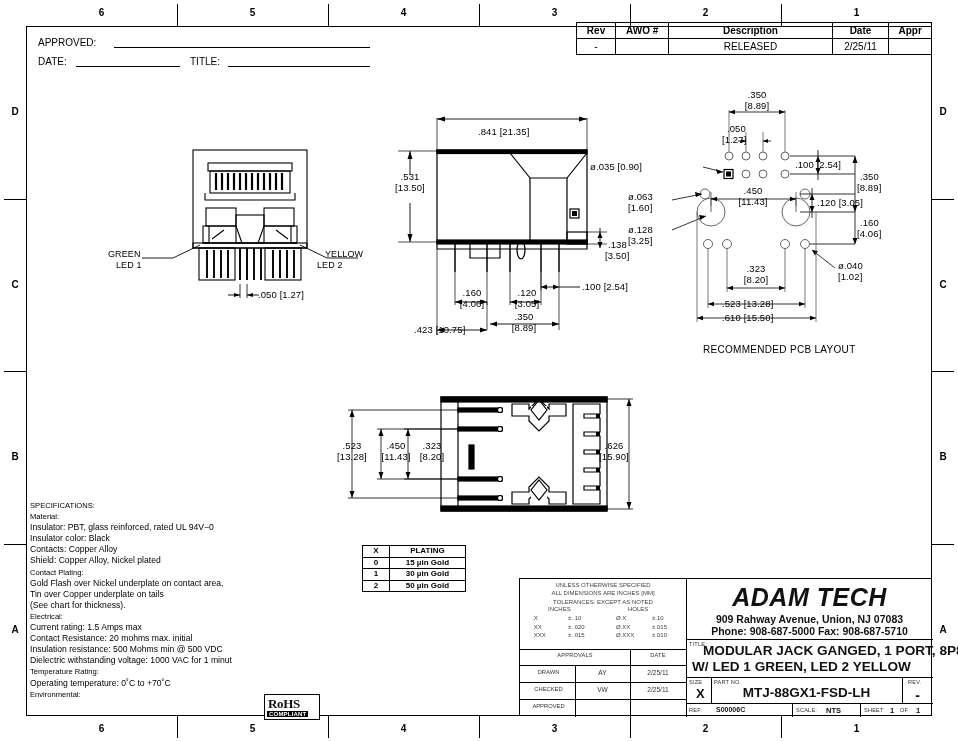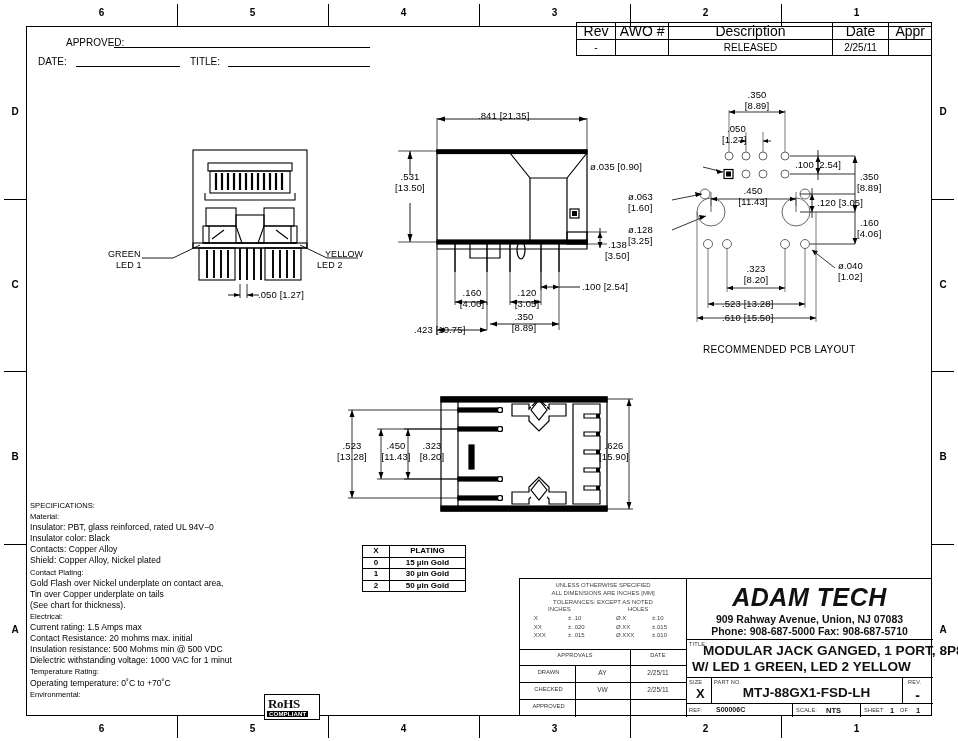--- a/index.html
+++ b/index.html
@@ -34,21 +34,21 @@
   .dim { font-size: 9.5px; letter-spacing:.1px; }
   .ctr { text-align:center; }
 
   
   #revtable { position:absolute; left:576px; top:22px; width:356px; height:32px; }
   #revtable table { border-collapse: collapse; width:100%; height:100%; }
   #revtable td, #revtable th {
     border: 1px solid #000; font-size: 10px; text-align:center;
     font-weight: normal; padding:0; height:16px; color:#000;
   }
-  #revtable th { font-size:14px; }
+  #revtable th { font-size:10px;font-weight:bold; }
 
   
   .sig-line { position:absolute; height:1.4px; background:#000; }
 
   
   #plating { position:absolute; left:362px; top:545px; width:104px; }
   #plating table { border-collapse: collapse; width:100%; }
   #plating td, #plating th {
     border:1px solid #000; font-size:8px; font-weight:bold; text-align:center;
     padding:0px 1px; height:10.5px; line-height:10.5px; color:#000;
@@ -127,21 +127,21 @@
       <div class="zone-label" style="left: 936px; top: 279.75px; width: 14px;">C</div>
       <div class="ruler-tick" style="left: 932px; top: 198.5px; height: 1.4px; width: 22px;"></div>
       <div class="zone-label" style="left: 936px; top: 452.25px; width: 14px;">B</div>
       <div class="ruler-tick" style="left: 932px; top: 371px; height: 1.4px; width: 22px;"></div>
       <div class="zone-label" style="left: 936px; top: 624.75px; width: 14px;">A</div>
       <div class="ruler-tick" style="left: 932px; top: 543.5px; height: 1.4px; width: 22px;"></div>
     </div>
 
   <div id="frame"></div>
 
-  <div class="txt" style="left:38px; top:38px; font-size:10px;margin-left:28px;">APPROVED:</div>
+  <div class="txt" style="left:38px; top:38px; font-size:10px;">APPROVED:</div>
   <div class="sig-line" style="left:114px; top:47px; width:256px;"></div>
 
   <div class="txt" style="left:38px; top:57px; font-size:10px;">DATE:</div>
   <div class="sig-line" style="left:76px; top:66px; width:104px;"></div>
 
   <div class="txt" style="left:190px; top:57px; font-size:10px;">TITLE:</div>
   <div class="sig-line" style="left:228px; top:66px; width:142px;"></div>
 
   <div id="revtable">
     <table>
@@ -312,21 +312,21 @@
       <polygon points="437,330 444,327.5 444,332.5" fill="#000" stroke="none"></polygon>
       <polygon points="487,330 480,327.5 480,332.5" fill="#000" stroke="none"></polygon>
 
       <line x1="487" y1="302" x2="487" y2="330" stroke-width="0.7"></line>
       <line x1="559" y1="290" x2="559" y2="330" stroke-width="0.7"></line>
       <line x1="490" y1="324" x2="559" y2="324" stroke-width="0.9"></line>
       <polygon points="490,324 497,321.5 497,326.5" fill="#000" stroke="none"></polygon>
       <polygon points="559,324 552,321.5 552,326.5" fill="#000" stroke="none"></polygon>
     </g>
   </svg>
-  <div class="txt dim" style="left:478px; top:111px;">.841  [21.35]</div>
+  <div class="txt dim" style="left:478px; top:127px;">.841  [21.35]</div>
   <div class="txt dim ctr" style="left:382px; top:172px; width:56px;">.531</div>
   <div class="txt dim ctr" style="left:382px; top:183px; width:56px;">[13.50]</div>
   <div class="txt dim" style="left:608px; top:240px;">.138</div>
   <div class="txt dim" style="left:605px; top:251px;">[3.50]</div>
   <div class="txt dim" style="left:582px; top:282px;">.100  [2.54]</div>
   <div class="txt dim ctr" style="left:448px; top:288px; width:48px;">.160</div>
   <div class="txt dim ctr" style="left:448px; top:299px; width:48px;">[4.06]</div>
   <div class="txt dim ctr" style="left:503px; top:288px; width:48px;">.120</div>
   <div class="txt dim ctr" style="left:503px; top:299px; width:48px;">[3.05]</div>
   <div class="txt dim" style="left:414px; top:325px;">.423  [10.75]</div>

